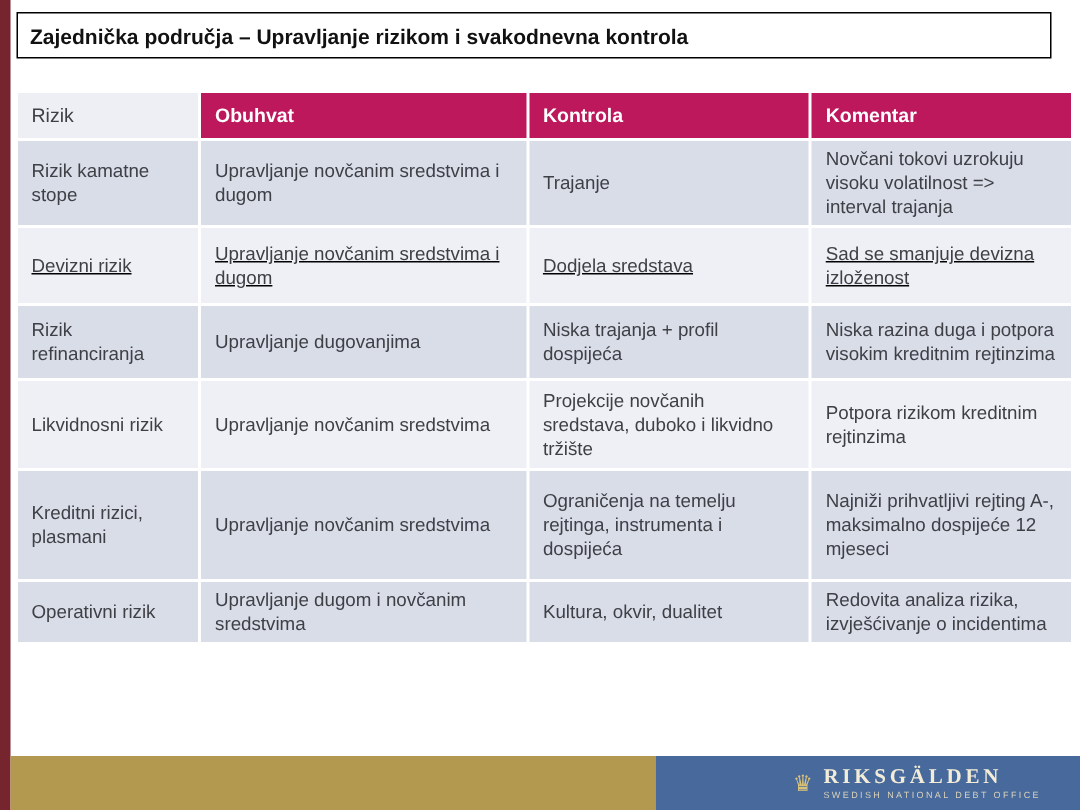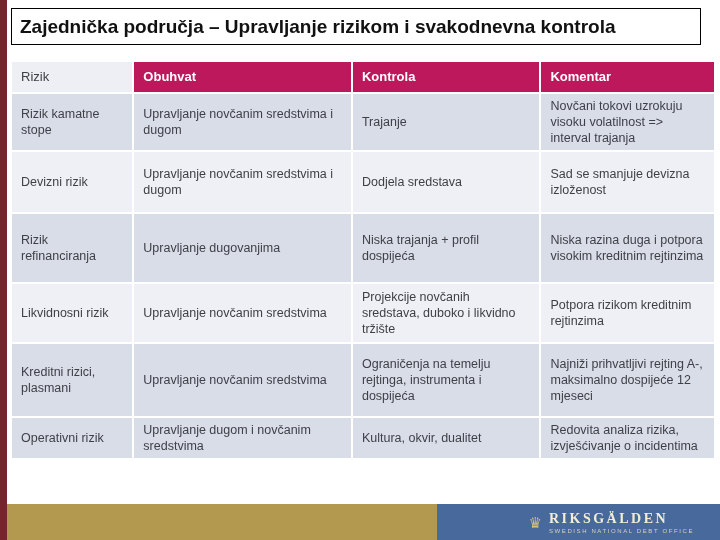--- a/index.html
+++ b/index.html
@@ -15,21 +15,21 @@
     position: absolute; left: 0; top: 0;
     width: 7px; height: 540px;
     background: #76242e;
   }
 
   .title-box {
     position: absolute; left: 11px; top: 8px;
     width: 672px;
     border: 1.5px solid #000;
     background: #ffffff;
-    font-size: 19px; font-weight: bold; color: #111;
+    font-size: 14px; font-weight: bold; color: #111;
     padding: 7px 8px 6px 8px;
     white-space: nowrap;
   }
 
   .risk-table {
     position: absolute; left: 10px; top: 60px;
     width: 706px;
     border-collapse: separate; border-spacing: 2px;
     table-layout: fixed;
     background: #ffffff;
@@ -54,22 +54,22 @@
   }
   .risk-table th.h-light {
     background: #edeff4; color: #3f3f46;
     font-size: 13px;
   }
   .risk-table tr.band-a td { background: #d8dde8; }
   .risk-table tr.band-b td { background: #eef0f5; }
 
   .risk-table tr:nth-child(1) { height: 30px; }
   .risk-table tr:nth-child(2) { height: 52px; }
-  .risk-table tr:nth-child(3) { height: 60px; }
-  .risk-table tr:nth-child(4) { height: 68px; }
+  .risk-table tr:nth-child(3) { height: 50px; text-decoration: underline; }
+  .risk-table tr:nth-child(4) { height: 48px; }
   .risk-table tr:nth-child(5) { height: 58px; }
   .risk-table tr:nth-child(6) { height: 72px; }
   .risk-table tr:nth-child(7) { height: 40px; }
   .risk-table tr:nth-child(8) { height: 64px; }
 
   .footer-gold {
     position: absolute; left: 7px; bottom: 0;
     width: 430px; height: 36px;
     background: #b3984f;
   }

